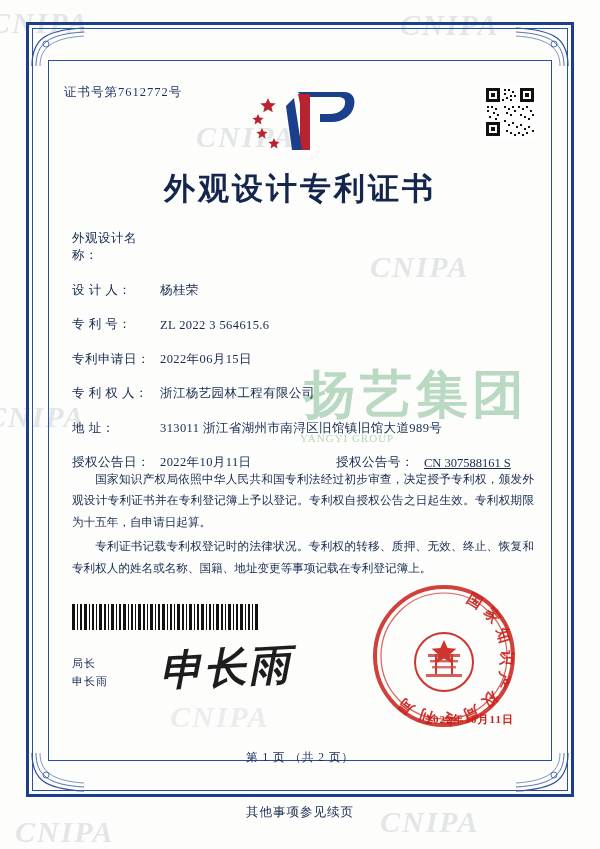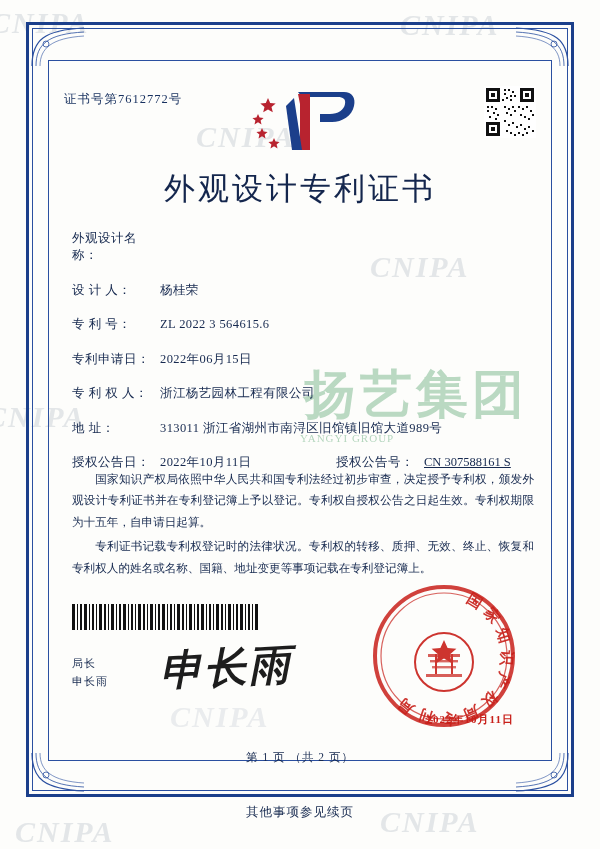--- a/index.html
+++ b/index.html
@@ -99,21 +99,20 @@
 
   
   .content {
     position: absolute;
     left: 64px; top: 84px; right: 64px; bottom: 100px;
   }
   .cert-no {
     font-size: 12.5px;
     letter-spacing: 1px;
     color: #17305f;
-    margin-top: 7px;
   }
 
   
   .logo {
     position: absolute;
     left: 50%;
     top: 6px;
     transform: translateX(-50%);
     width: 120px;
     height: 62px;
@@ -129,35 +128,35 @@
     background: #ffffff;
   }
   .qr svg { display: block; }
 
   .title {
     position: absolute;
     top: 84px;
     left: 0; right: 0;
     text-align: center;
     font-size: 31px;
-    font-weight: normal;
+    font-weight: bold;
     letter-spacing: 3px;
     color: #14264d;
     font-family: "Liberation Serif", serif;
   }
 
   .fields {
     position: absolute;
     top: 146px;
     left: 8px;
     right: 0;
   }
   .field-row {
     display: flex;
-    align-items: center;
+    align-items: flex-end;
     margin-bottom: 17.5px;
     font-size: 12.5px;
     color: #16294f;
   }
   .f-label {
     width: 88px;
     flex: 0 0 88px;
     letter-spacing: 0.5px;
   }
   .f-value {

